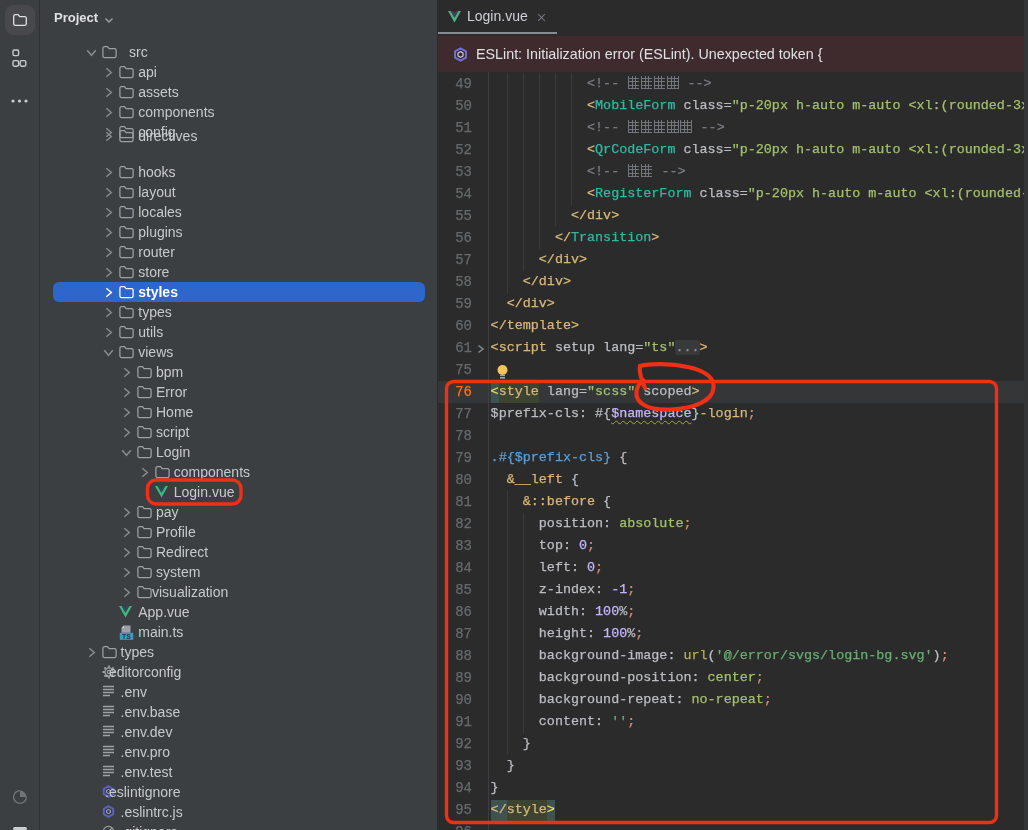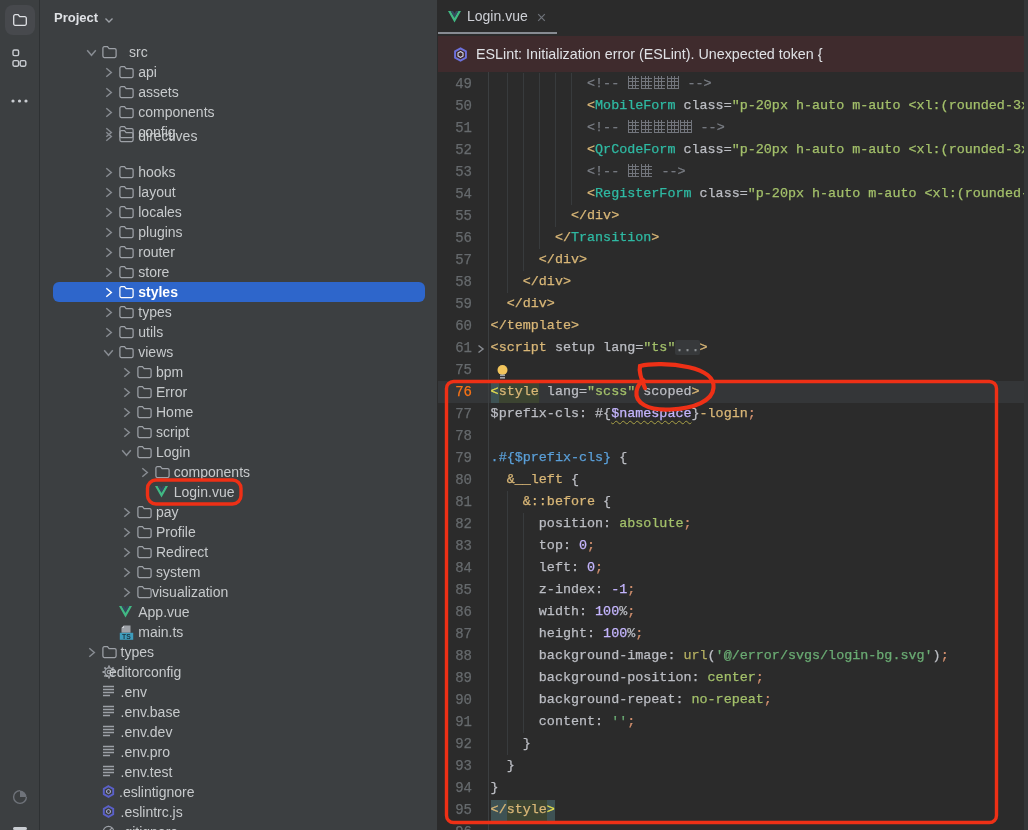--- a/index.html
+++ b/index.html
@@ -540,21 +540,21 @@
           </span>
           <span class="lbl" style="left:80.5px;">.env.test</span>
         </div>
         <div class="trow" style="top:782px">
           <span class="ticon" style="left:61.5px">
             <svg width="13" height="13" viewBox="0 0 13 13" fill="none">
               <path d="M6.5 1.2 L11.2 3.9 V9.1 L6.5 11.8 L1.8 9.1 V3.9 Z" stroke="#5a60c8" stroke-width="1.9"></path>
               <path d="M6.5 4.4 L8.4 5.5 V7.5 L6.5 8.6 L4.6 7.5 V5.5 Z" stroke="#b9bced" stroke-width="0.9"></path>
             </svg>
           </span>
-          <span class="lbl" style="left:79px;text-align:right;">.eslintignore</span>
+          <span class="lbl" style="left:65px;text-align:right;">.eslintignore</span>
         </div>
         <div class="trow" style="top:802px">
           <span class="ticon" style="left:61.5px">
             <svg width="13" height="13" viewBox="0 0 13 13" fill="none">
               <path d="M6.5 1.2 L11.2 3.9 V9.1 L6.5 11.8 L1.8 9.1 V3.9 Z" stroke="#5a60c8" stroke-width="1.9"></path>
               <path d="M6.5 4.4 L8.4 5.5 V7.5 L6.5 8.6 L4.6 7.5 V5.5 Z" stroke="#b9bced" stroke-width="0.9"></path>
             </svg>
           </span>
           <span class="lbl" style="left:80.5px;">.eslintrc.js</span>
         </div>

